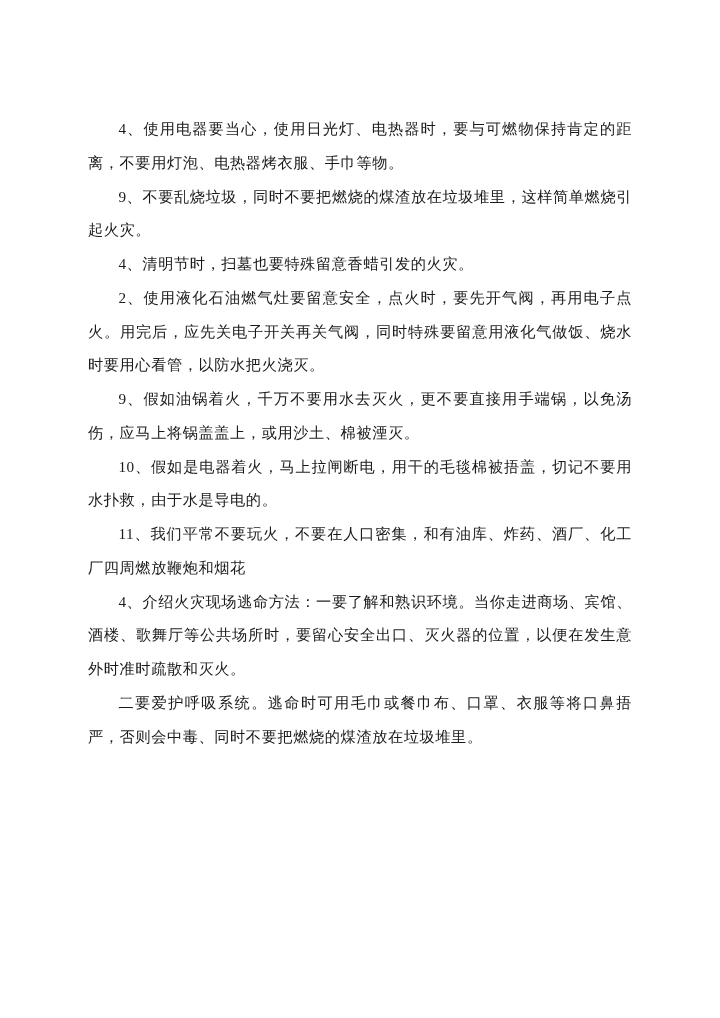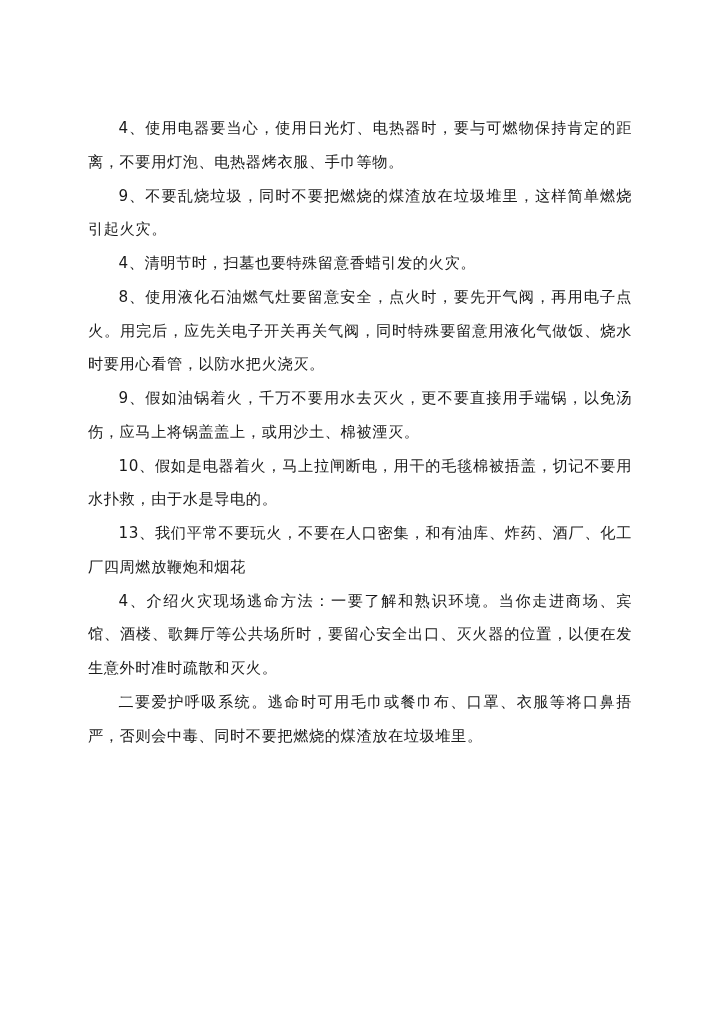--- a/index.html
+++ b/index.html
@@ -14,20 +14,21 @@
     color: #000000;
     overflow: hidden;
   }
   .page {
     position: relative;
     width: 720px;
     height: 1018px;
     background: #ffffff;
     box-sizing: border-box;
     padding: 112px 88px 0 88px;
+    font-family: Liberation Serif, serif;
   }
   .doc-body {
     font-size: 15.2px;
     line-height: 2.22;
     letter-spacing: 0.6px;
     text-align: justify;
     text-justify: inter-ideograph;
     color: #1a1a1a;
   }
   .para {
@@ -37,20 +38,20 @@
   }
 </style>
 </head>
 <body>
 
 <div class="page">
   <div class="doc-body">
     <p class="para">4、使用电器要当心，使用日光灯、电热器时，要与可燃物保持肯定的距离，不要用灯泡、电热器烤衣服、手巾等物。</p>
     <p class="para">9、不要乱烧垃圾，同时不要把燃烧的煤渣放在垃圾堆里，这样简单燃烧引起火灾。</p>
     <p class="para">4、清明节时，扫墓也要特殊留意香蜡引发的火灾。</p>
-    <p class="para">8、使用液化石油燃气灶要留意安全，点火时，要先开气阀，再用电子点火。用完后，应先关电子开关再关气阀，同时特殊要留意用液化气做饭、烧水时要用心看管，以防水把火浇灭。</p>
+    <p class="para">2、使用液化石油燃气灶要留意安全，点火时，要先开气阀，再用电子点火。用完后，应先关电子开关再关气阀，同时特殊要留意用液化气做饭、烧水时要用心看管，以防水把火浇灭。</p>
     <p class="para">9、假如油锅着火，千万不要用水去灭火，更不要直接用手端锅，以免汤伤，应马上将锅盖盖上，或用沙土、棉被湮灭。</p>
     <p class="para">10、假如是电器着火，马上拉闸断电，用干的毛毯棉被捂盖，切记不要用水扑救，由于水是导电的。</p>
-    <p class="para">13、我们平常不要玩火，不要在人口密集，和有油库、炸药、酒厂、化工厂四周燃放鞭炮和烟花</p>
+    <p class="para">11、我们平常不要玩火，不要在人口密集，和有油库、炸药、酒厂、化工厂四周燃放鞭炮和烟花</p>
     <p class="para">4、介绍火灾现场逃命方法：一要了解和熟识环境。当你走进商场、宾馆、酒楼、歌舞厅等公共场所时，要留心安全出口、灭火器的位置，以便在发生意外时准时疏散和灭火。</p>
     <p class="para">二要爱护呼吸系统。逃命时可用毛巾或餐巾布、口罩、衣服等将口鼻捂严，否则会中毒、同时不要把燃烧的煤渣放在垃圾堆里。</p>
   </div>
 </div>
 
 </body></html>

